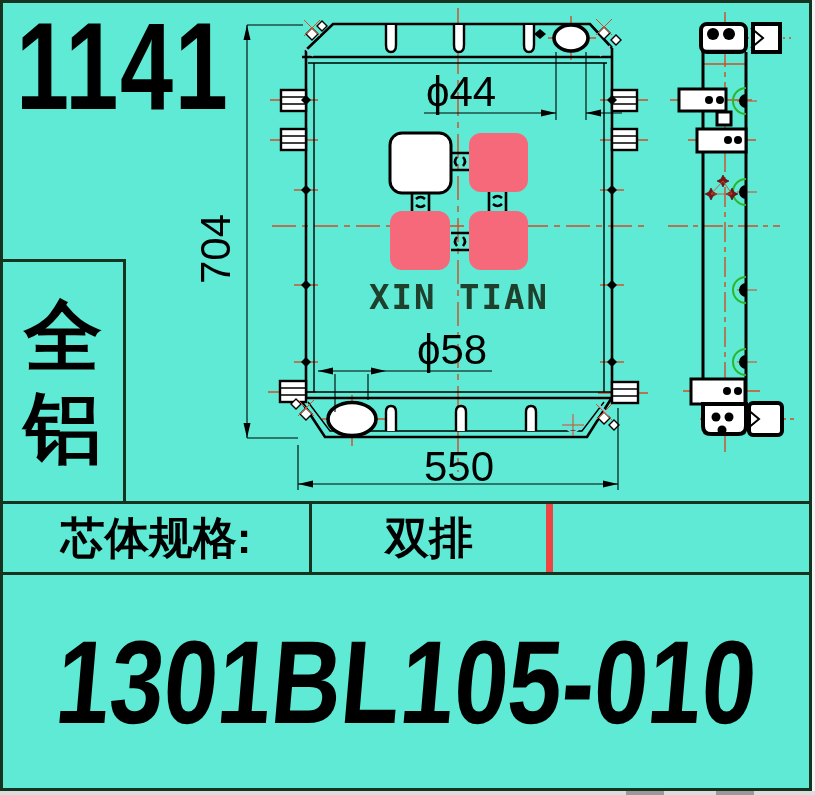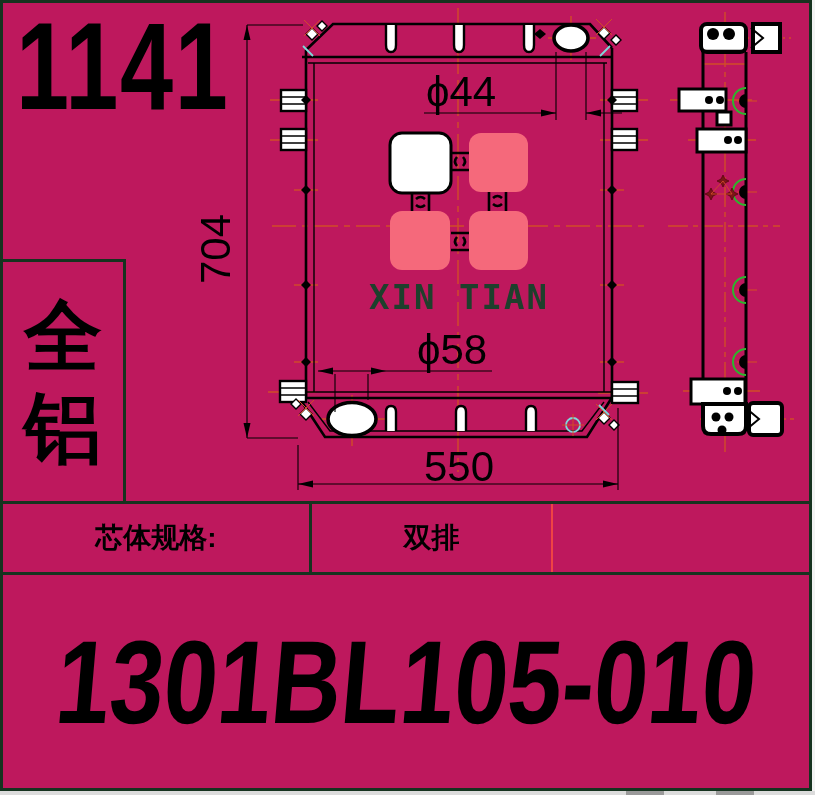--- a/index.html
+++ b/index.html
@@ -1,16 +1,16 @@
 <!DOCTYPE html>
 <html><head>
 <meta charset="utf-8">
 <style>
   html,body{margin:0;padding:0;background:#ffffff;}
-  .stage{position:relative;width:815px;height:795px;background:#be185d;overflow:hidden;
+  .stage{position:relative;width:815px;height:795px;background:#5eead4;overflow:hidden;
          font-family:"Liberation Sans",sans-serif;}
   .frame{position:absolute;left:0;top:0;width:812px;height:791px;border:3px solid #16331f;
          box-sizing:border-box;}
   .right-sliver{position:absolute;right:0;top:0;width:3px;height:795px;background:#f3f3f3;}
   .bottom-bar{position:absolute;left:0;top:791px;width:815px;height:4px;background:#dcdcdc;}
   .bottom-bar .thumb{position:absolute;top:0;height:4px;background:#9a9a9a;}
 
   .big-number{position:absolute;left:16px;top:4px;font-size:124px;font-weight:bold;
               color:#000;transform:scaleX(0.77);transform-origin:left top;
               letter-spacing:2px;line-height:1;}
@@ -18,23 +18,23 @@
   .material-box{position:absolute;left:0px;top:259px;width:126px;height:245px;
                 border:3px solid #16331f;box-sizing:border-box;
                 display:flex;flex-direction:column;align-items:center;justify-content:center;
                 gap:14px;font-size:78px;font-weight:bold;color:#000;line-height:1;}
 
   .spec-row{position:absolute;left:0px;top:501px;width:812px;height:74px;
             border-top:3px solid #16331f;border-bottom:3px solid #16331f;
             border-left:3px solid #16331f;border-right:3px solid #16331f;
             box-sizing:border-box;display:flex;}
   .spec-cell{display:flex;align-items:center;justify-content:center;
-             font-size:28px;font-weight:bold;color:#000;box-sizing:border-box;text-align:center;}
+             font-size:44px;font-weight:bold;color:#000;box-sizing:border-box;text-align:center;}
   .spec-cell.c1{width:306px;}
-  .spec-cell.c2{width:244px;border-left:3px solid #16331f;border-right:2px solid #ef4444;}
+  .spec-cell.c2{width:244px;border-left:3px solid #16331f;border-right:7px solid #ef4444;}
   .spec-cell.c3{flex:1;}
 
   .part-box{position:absolute;left:0px;top:572px;width:812px;height:219px;
             border:3px solid #16331f;box-sizing:border-box;
             display:flex;align-items:center;justify-content:center;}
   .part-number{font-size:118px;font-weight:bold;color:#000;white-space:nowrap;
                transform:scaleX(0.82) skewX(-6deg);letter-spacing:0px;line-height:1;}
 
   svg.drawing{position:absolute;left:0;top:0;pointer-events:none;}
   svg text{font-family:"Liberation Sans",sans-serif;}

